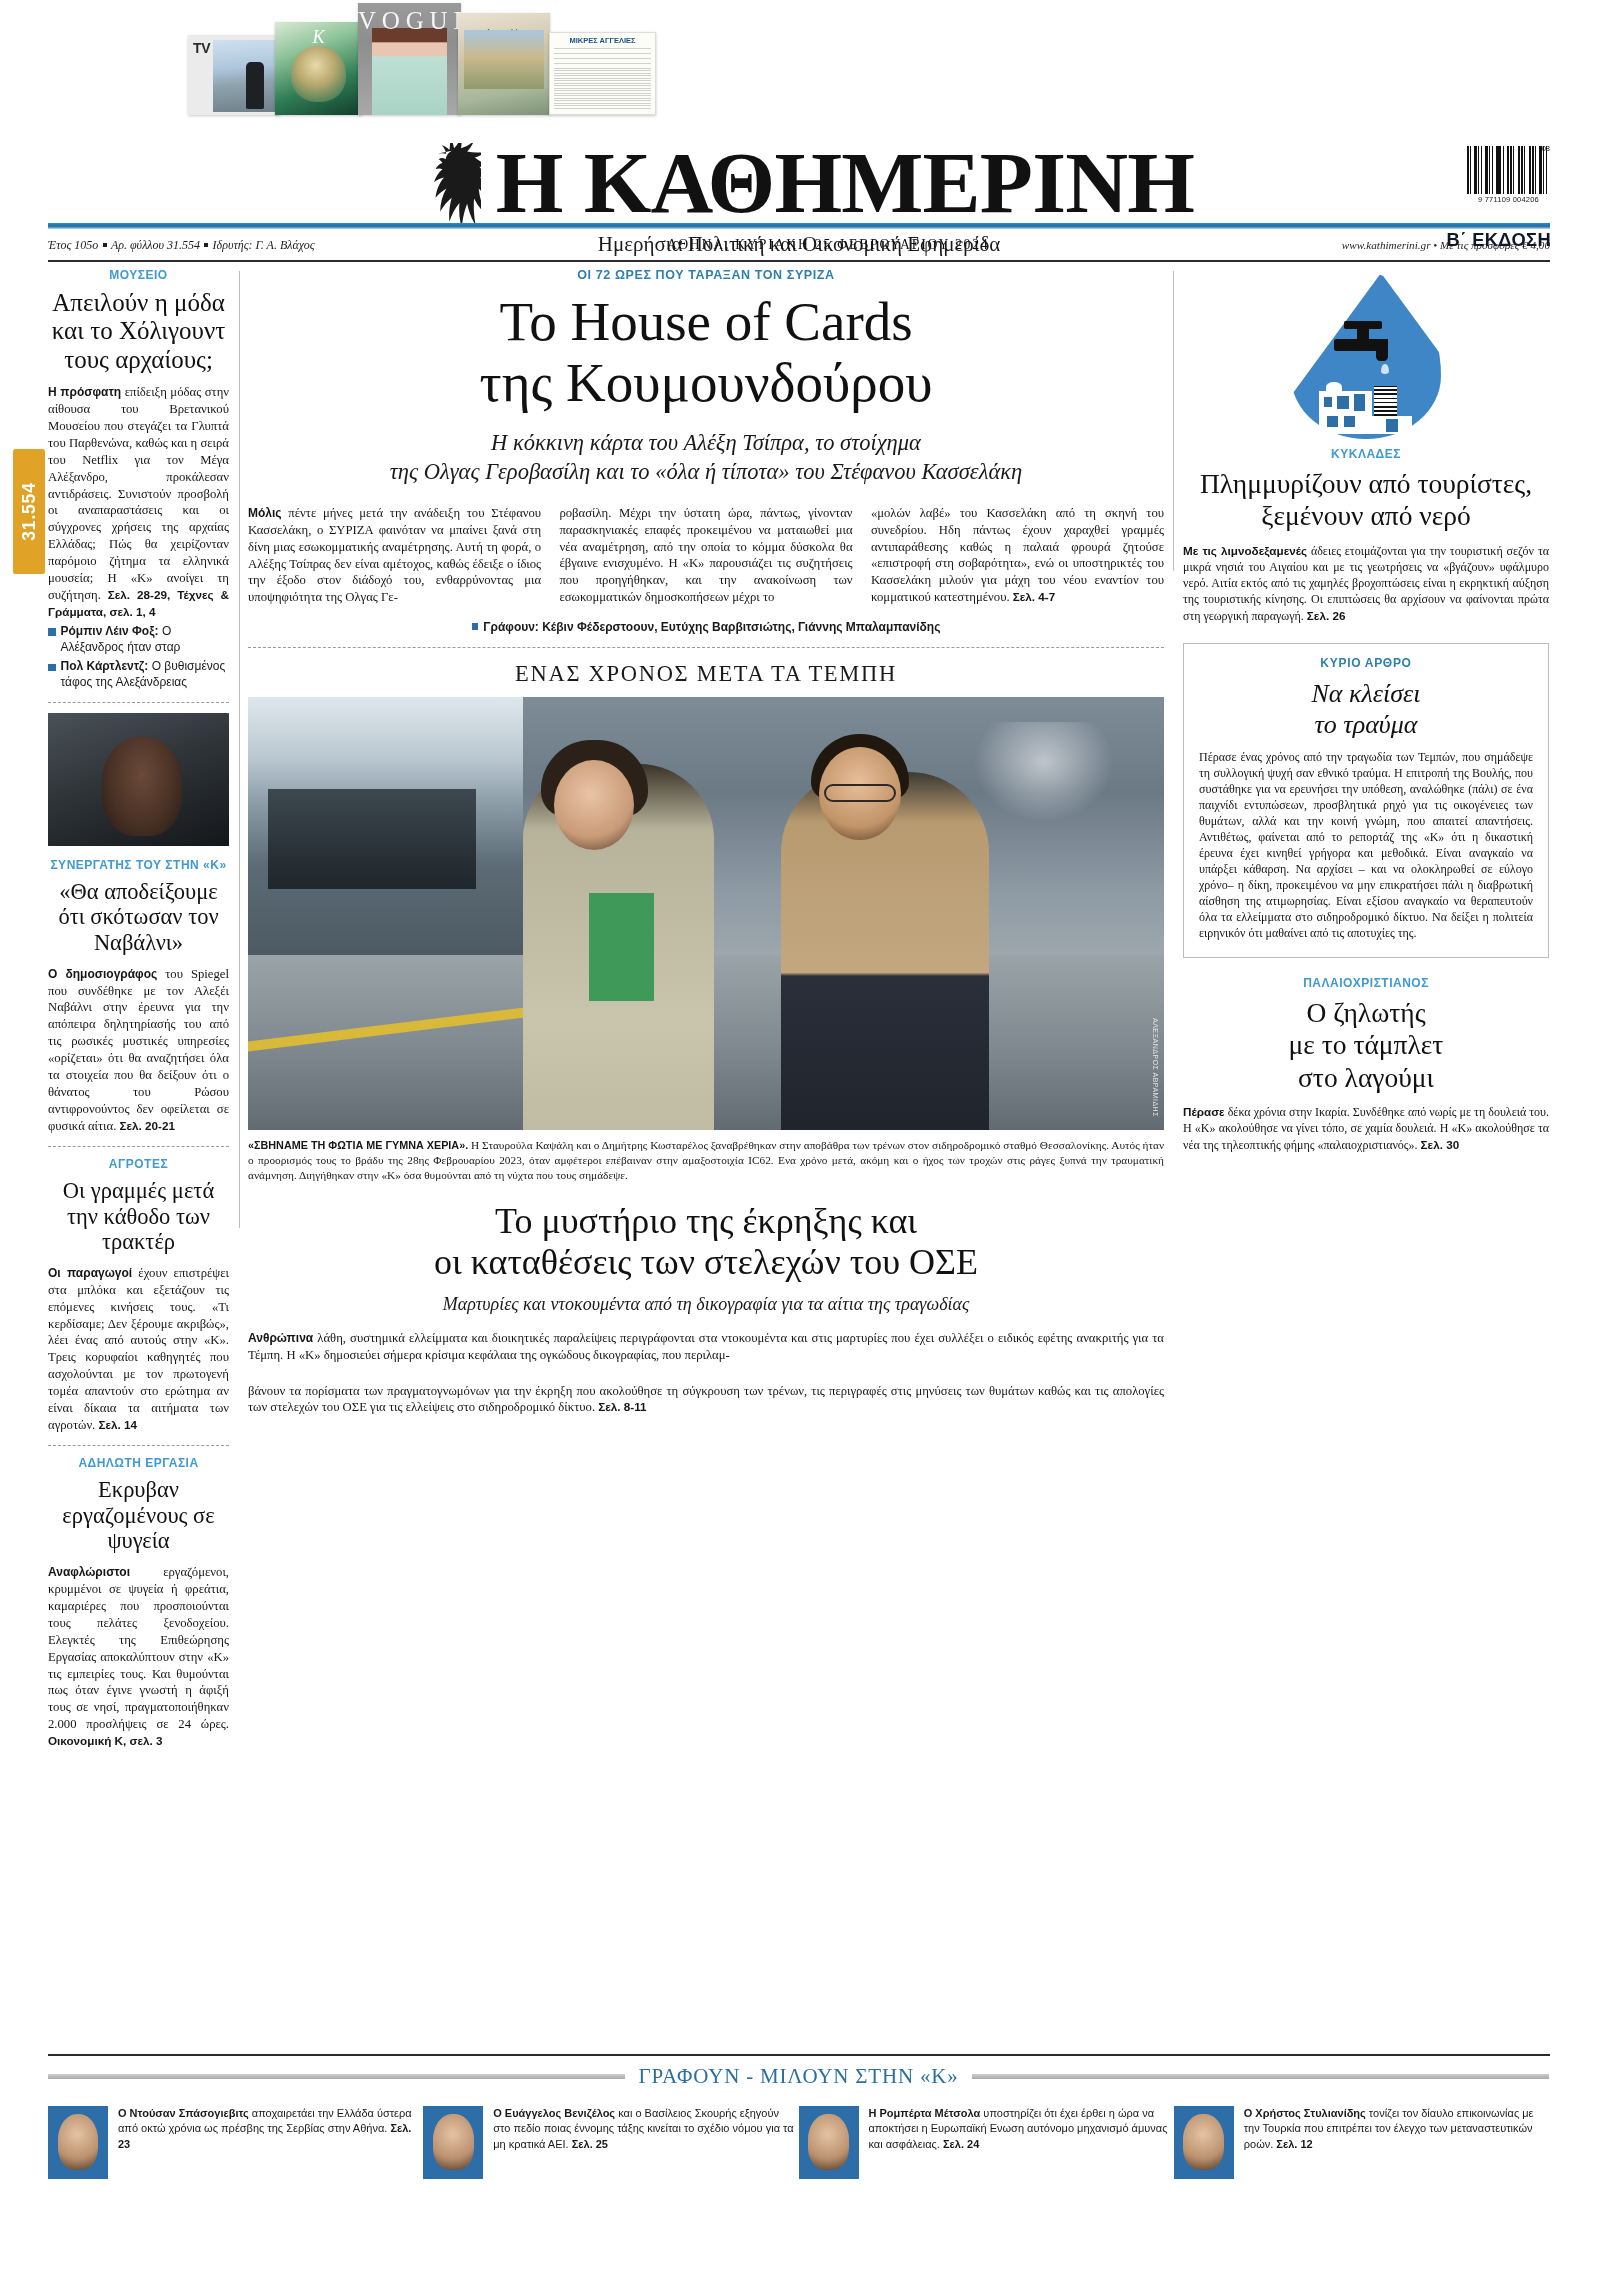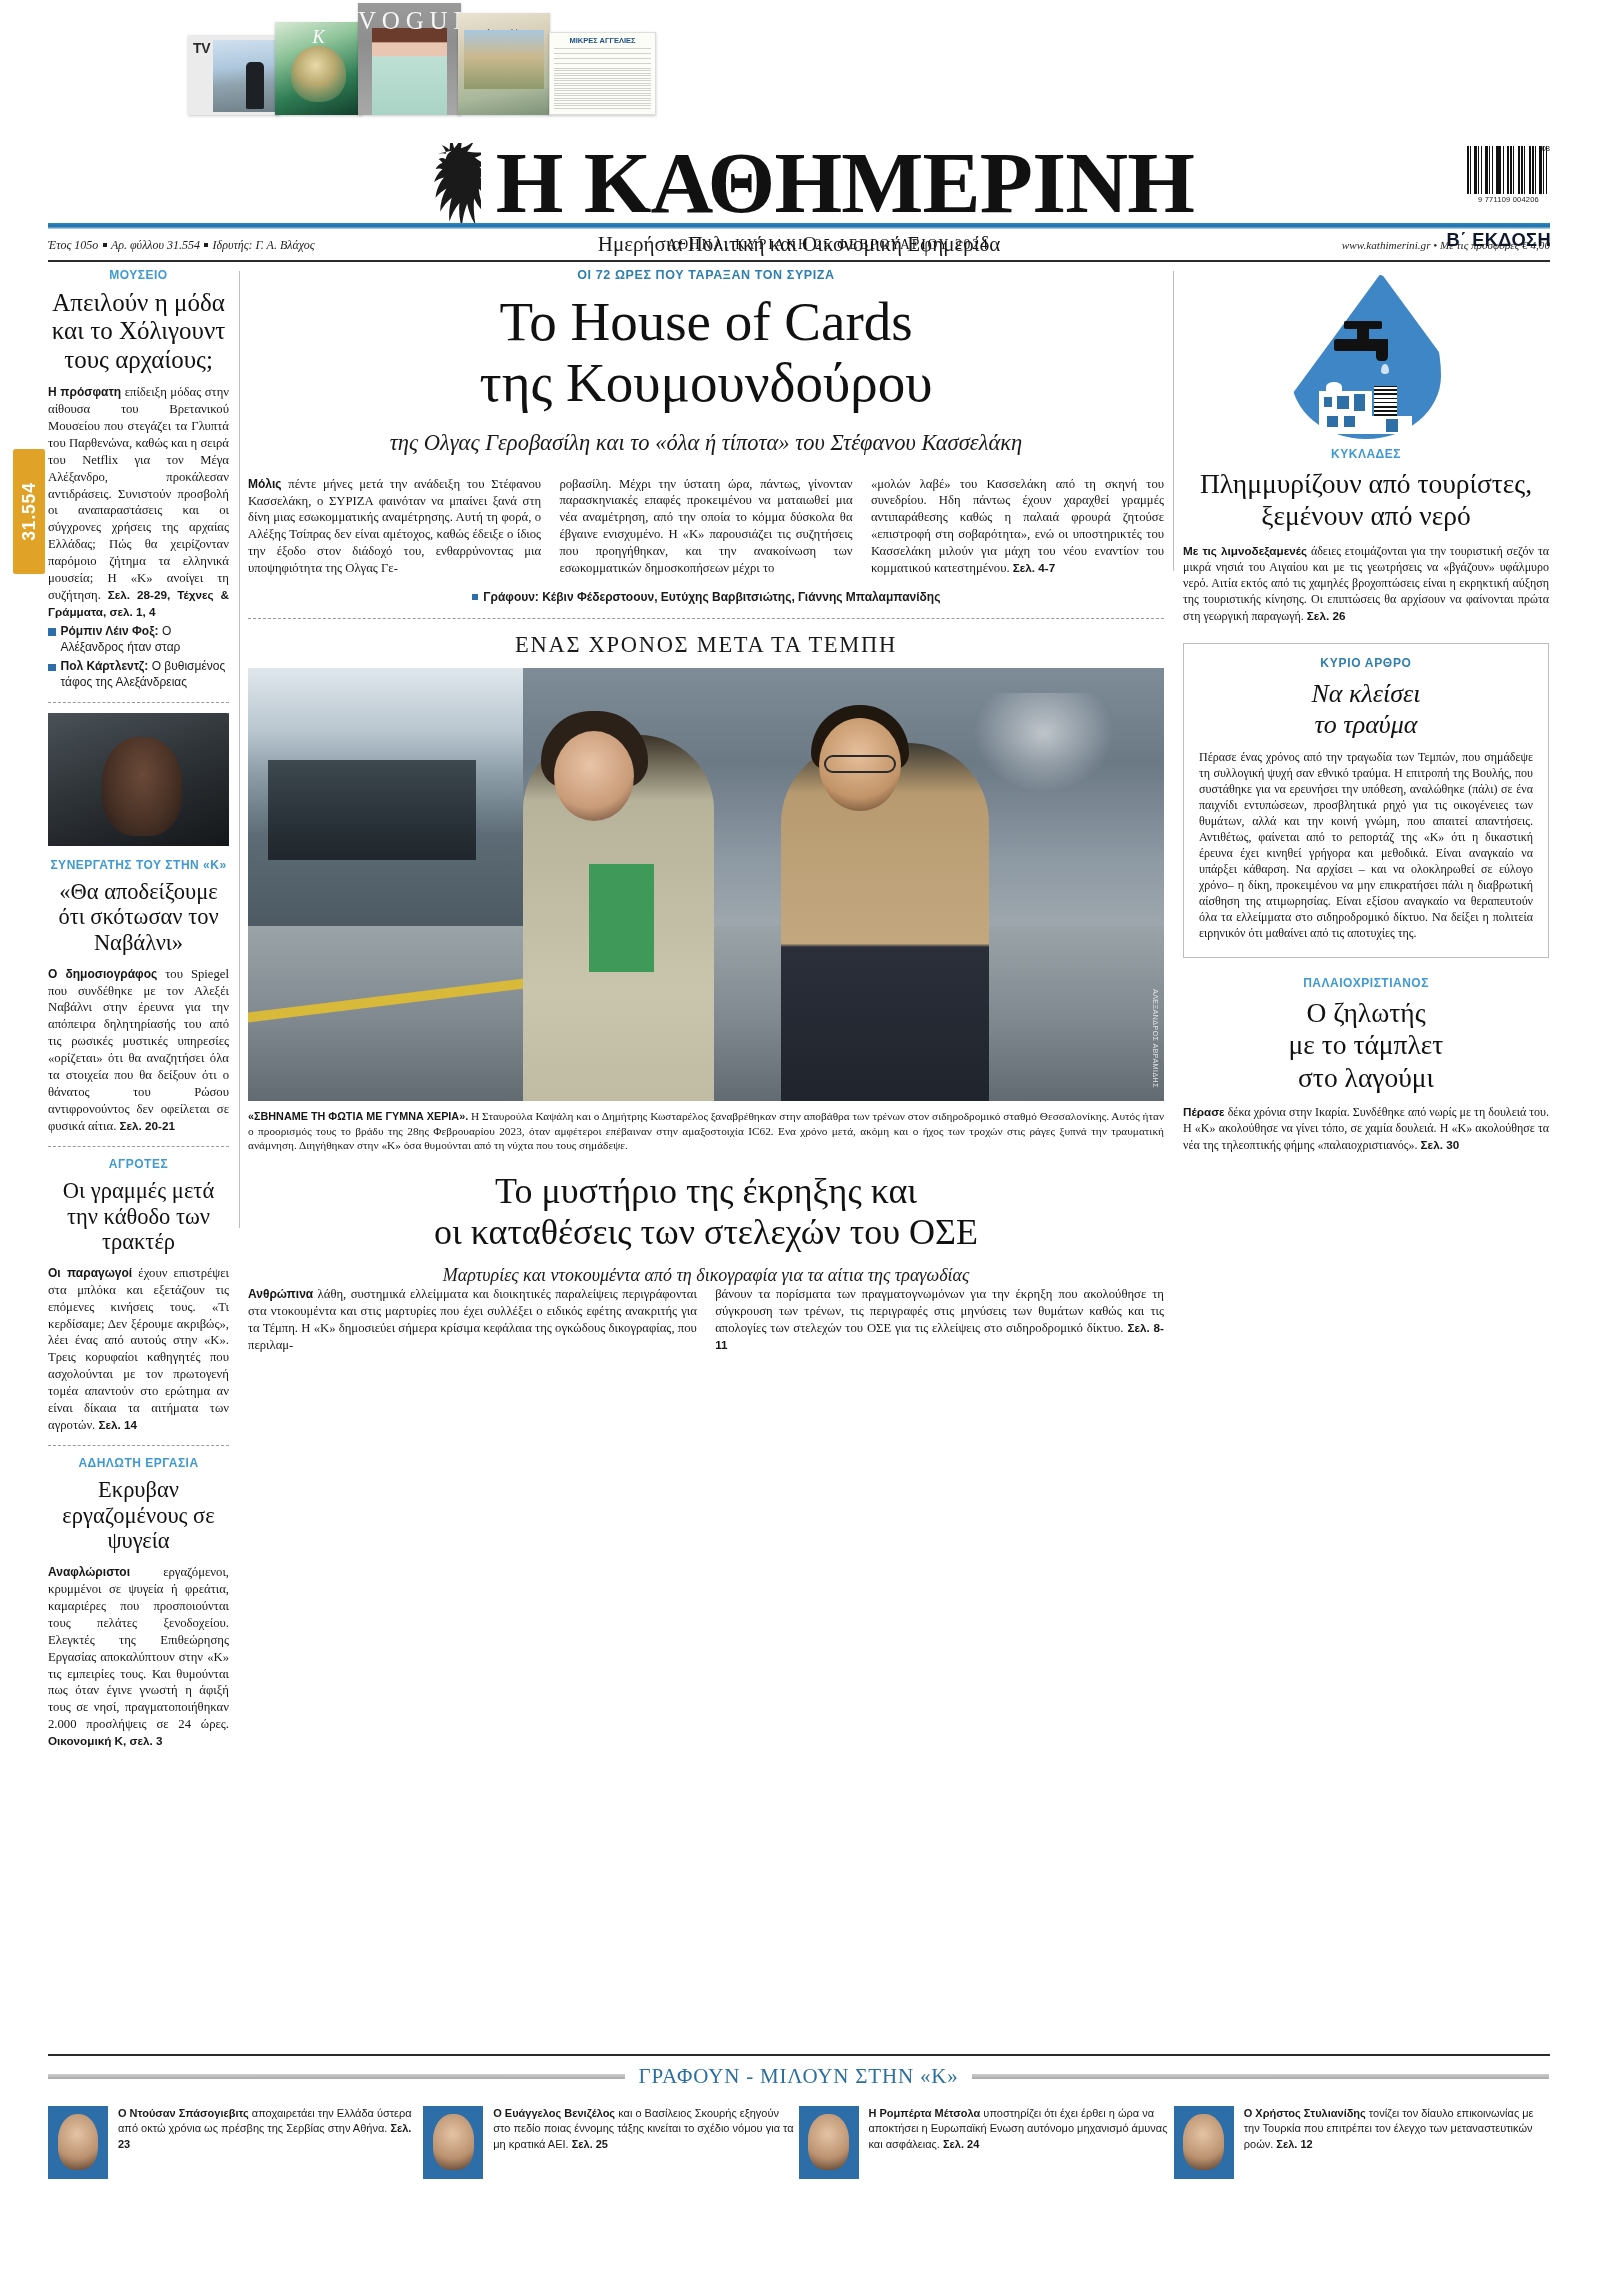--- a/index.html
+++ b/index.html
@@ -351,20 +351,21 @@
   </div>
 
   <div class="col-main">
 
     <div class="main-kicker">ΟΙ 72 ΩΡΕΣ ΠΟΥ ΤΑΡΑΞΑΝ ΤΟΝ ΣΥΡΙΖΑ</div>
     <div class="main-hl">
       <div>Το House of Cards</div>
       <div>της Κουμουνδούρου</div>
     </div>
     <div class="main-deck">
+      <div>Η κόκκινη κάρτα του Αλέξη Τσίπρα, το στοίχημα</div>
       <div>της Ολγας Γεροβασίλη και το «όλα ή τίποτα» του Στέφανου Κασσελάκη</div>
     </div>
 
     <div class="three-col">
       <div class="body-txt"><b>Μόλις</b><span> πέντε μήνες μετά την ανάδειξη του Στέφανου Κασσελάκη, ο ΣΥΡΙΖΑ φαινόταν να μπαίνει ξανά στη δίνη μιας εσωκομματικής αναμέτρησης. Αυτή τη φορά, ο Αλέξης Τσίπρας δεν είναι αμέτοχος, καθώς έδειξε ο ίδιος την έξοδο στον διάδοχό του, ενθαρρύνοντας μια υποψηφιότητα της Ολγας Γε-</span></div>
       <div class="body-txt">ροβασίλη. Μέχρι την ύστατη ώρα, πάντως, γίνονταν παρασκηνιακές επαφές προκειμένου να ματαιωθεί μια νέα αναμέτρηση, από την οποία το κόμμα δύσκολα θα έβγαινε ενισχυμένο. Η «Κ» παρουσιάζει τις συζητήσεις που προηγήθηκαν, και την ανακοίνωση των εσωκομματικών δημοσκοπήσεων μέχρι το</div>
       <div class="body-txt"><span>«μολών λαβέ» του Κασσελάκη από τη σκηνή του συνεδρίου. Ηδη πάντως έχουν χαραχθεί γραμμές αντιπαράθεσης καθώς η παλαιά φρουρά ζητούσε «επιστροφή στη σοβαρότητα», ενώ οι υποστηρικτές του Κασσελάκη μιλούν για μάχη του νέου εναντίον του κομματικού κατεστημένου. </span><span class="ref">Σελ. 4-7</span></div>
     </div>
 
     <div class="byline"><span class="sq"></span><span>Γράφουν: Κέβιν Φέδερστοουν, Ευτύχης Βαρβιτσιώτης, Γιάννης Μπαλαμπανίδης</span></div>
@@ -390,21 +391,21 @@
     </div>
 
     <div class="caption"><b>«ΣΒΗΝΑΜΕ ΤΗ ΦΩΤΙΑ ΜΕ ΓΥΜΝΑ ΧΕΡΙΑ».</b><span> Η Σταυρούλα Καψάλη και ο Δημήτρης Κωσταρέλος ξαναβρέθηκαν στην αποβάθρα των τρένων στον σιδηροδρομικό σταθμό Θεσσαλονίκης. Αυτός ήταν ο προορισμός τους το βράδυ της 28ης Φεβρουαρίου 2023, όταν αμφέτερoι επέβαιναν στην αμαξοστοιχία ΙC62. Ενα χρόνο μετά, ακόμη και ο ήχος των τροχών στις ράγες ξυπνά την τραυματική ανάμνηση. Διηγήθηκαν στην «Κ» όσα θυμούνται από τη νύχτα που τους σημάδεψε.</span></div>
 
     <div class="sub-hl">
       <div>Το μυστήριο της έκρηξης και</div>
       <div>οι καταθέσεις των στελεχών του ΟΣΕ</div>
     </div>
     <div class="sub-deck">Μαρτυρίες και ντοκουμέντα από τη δικογραφία για τα αίτια της τραγωδίας</div>
 
-    <div class="three-col" style="margin-top:0;">
+    <div class="three-col" style="margin-top:15px;flex-direction:column;">
       <div class="body-txt"><b>Ανθρώπινα</b><span> λάθη, συστημικά ελλείμματα και διοικητικές παραλείψεις περιγράφονται στα ντοκουμέντα και στις μαρτυρίες που έχει συλλέξει ο ειδικός εφέτης ανακριτής για τα Τέμπη. Η «Κ» δημοσιεύει σήμερα κρίσιμα κεφάλαια της ογκώδους δικογραφίας, που περιλαμ-</span></div>
       <div class="body-txt"><span>βάνουν τα πορίσματα των πραγματογνωμόνων για την έκρηξη που ακολούθησε τη σύγκρουση των τρένων, τις περιγραφές στις μηνύσεις των θυμάτων καθώς και τις απολογίες των στελεχών του ΟΣΕ για τις ελλείψεις στο σιδηροδρομικό δίκτυο. </span><span class="ref">Σελ. 8-11</span></div>
     </div>
   </div>
 
   <div class="col-right">
 
     <div class="waterdrop">
       <div class="drop"></div>
       <div class="tap">

